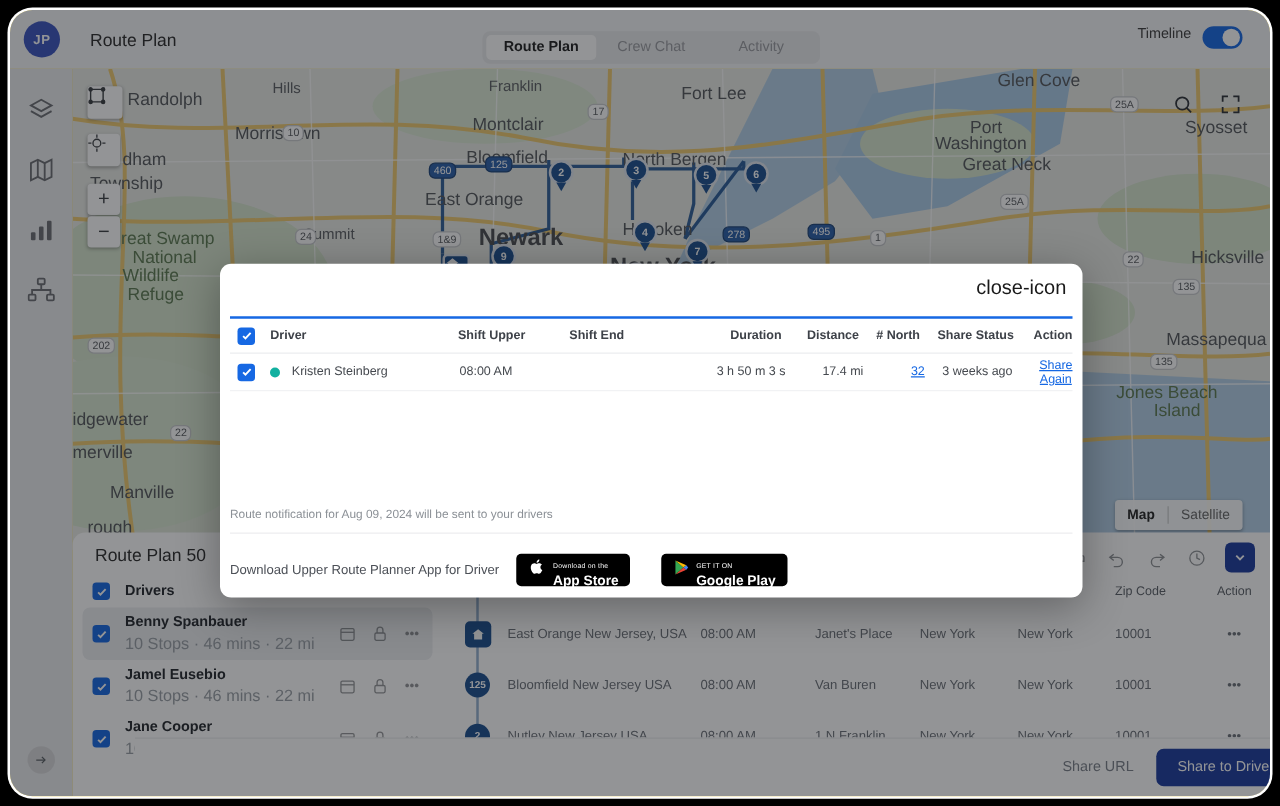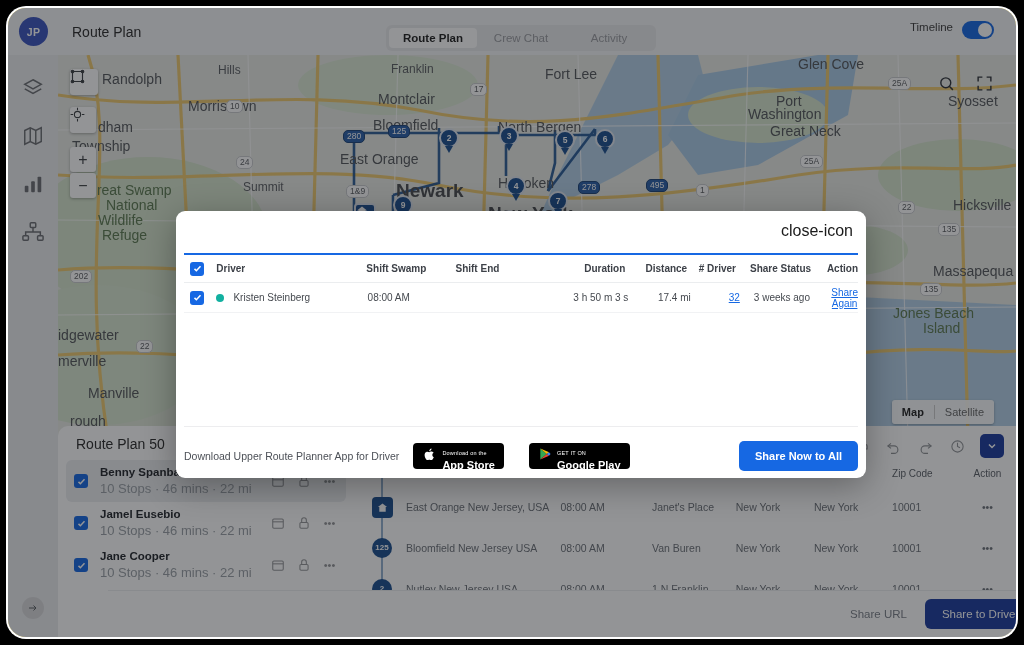--- a/index.html
+++ b/index.html
@@ -431,43 +431,43 @@
     <div class="map-label med" style="left:40px;  top:64px;">dham</div>
     <div class="map-label med" style="left:315px; top:62px;">Bloomfield</div>
     <div class="map-label med" style="left:440px; top:64px;">North Bergen</div>
     <div class="map-label med" style="left:718px; top:38px;">Port</div>
     <div class="map-label med" style="left:690px; top:51px;">Washington</div>
     <div class="map-label med" style="left:890px; top:38px;">Syosset</div>
     <div class="map-label med" style="left:712px; top:68px;">Great Neck</div>
 
     <div class="map-label med" style="left:282px; top:96px;">East Orange</div>
     <div class="map-label med" style="left:440px; top:120px;">Hoboken</div>
-    <div class="map-label big" style="left:338px; top:125px;">Newark</div>
+    <div class="map-label big" style="left:325px; top:125px;">Newark</div>
     <div class="map-label big" style="left:430px; top:148px;">New York</div>
     <div class="map-label med" style="left:895px; top:142px;">Hicksville</div>
     <div class="map-label med" style="left:730px; top:188px;">Garden City</div>
     <div class="map-label med" style="left:28px;  top:127px; color:#5d7a52;">Great Swamp</div>
     <div class="map-label med" style="left:48px;  top:142px; color:#5d7a52;">National</div>
     <div class="map-label med" style="left:40px;  top:157px; color:#5d7a52;">Wildlife</div>
     <div class="map-label med" style="left:44px;  top:172px; color:#5d7a52;">Refuge</div>
     <div class="map-label" style="left:185px; top:125px;">Summit</div>
     <div class="map-label med" style="left:0px;   top:272px;">idgewater</div>
     <div class="map-label med" style="left:0px;   top:298px;">merville</div>
     <div class="map-label med" style="left:30px;  top:330px;">Manville</div>
     <div class="map-label med" style="left:12px;  top:358px;">rough</div>
     <div class="map-label med" style="left:155px; top:285px;">Pisc</div>
     <div class="map-label med" style="left:875px; top:208px;">Massapequa</div>
 
     <div class="map-label med" style="left:835px; top:250px; color:#5d7a52;">Jones Beach</div>
     <div class="map-label med" style="left:865px; top:265px; color:#5d7a52;">Island</div>
 
     <div class="shield" style="left:168px; top:45px;">10</div>
     <div class="shield" style="left:412px; top:28px;">17</div>
-    <div class="shield" style="left:178px; top:101px;">24</div>
-    <div class="shield blue" style="left:285px; top:75px;">280</div>
+    <div class="shield" style="left:178px; top:128px;">24</div>
+    <div class="shield blue" style="left:285px; top:75px;">460</div>
     <div class="shield blue" style="left:330px; top:70px;">125</div>
     <div class="shield" style="left:288px; top:130px;">1&amp;9</div>
     <div class="shield blue" style="left:520px; top:126px;">278</div>
     <div class="shield blue" style="left:588px; top:124px;">495</div>
     <div class="shield" style="left:830px; top:22px;">25A</div>
     <div class="shield" style="left:742px; top:100px;">25A</div>
     <div class="shield" style="left:840px; top:146px;">22</div>
     <div class="shield blue" style="left:700px; top:163px;">295</div>
     <div class="shield" style="left:880px; top:168px;">135</div>
     <div class="shield" style="left:862px; top:228px;">135</div>
@@ -573,20 +573,28 @@
         </svg>
       </div>
       <div id="collapse-btn">
         <svg viewBox="0 0 24 24" width="12" height="12" fill="none" stroke="#fff" stroke-width="3">
           <polyline points="6,9 12,15 18,9"></polyline>
         </svg>
       </div>
     </div>
 
     <div id="drivers-col">
+      <div class="drow head">
+        <div class="cbx">
+          <svg viewBox="0 0 24 24" fill="none" stroke="#fff" stroke-width="4">
+              <polyline points="4,13 9,18 20,6"></polyline>
+            </svg>
+        </div>
+        <div class="head-label">Drivers</div>
+      </div>
 
       <div class="drow sel">
         <div class="cbx">
           <svg viewBox="0 0 24 24" fill="none" stroke="#fff" stroke-width="4">
               <polyline points="4,13 9,18 20,6"></polyline>
             </svg>
         </div>
         <div>
           <div class="dname">Benny Spanbauer</div>
           <div class="dsub">10 Stops  ·  46 mins  ·  22 mi</div>
@@ -729,25 +737,25 @@
     <div id="mtable">
       <div id="mthead">
         <div class="m-cb">
           <div class="cbx" style="margin:0;">
             <svg viewBox="0 0 24 24" fill="none" stroke="#fff" stroke-width="4">
                 <polyline points="4,13 9,18 20,6"></polyline>
               </svg>
           </div>
         </div>
         <div class="m-drv">Driver</div>
-        <div class="m-start">Shift Swamp</div>
+        <div class="m-start">Shift Upper</div>
         <div class="m-end">Shift End</div>
         <div class="m-dur">Duration</div>
         <div class="m-dist">Distance</div>
-        <div class="m-stops"># Driver</div>
+        <div class="m-stops"># North</div>
         <div class="m-status">Share Status</div>
         <div class="m-act">Action</div>
       </div>
 
       <div class="mrow">
         <div class="m-cb">
           <div class="cbx" style="margin:0;">
             <svg viewBox="0 0 24 24" fill="none" stroke="#fff" stroke-width="4">
                 <polyline points="4,13 9,18 20,6"></polyline>
               </svg>
@@ -760,20 +768,21 @@
         <div class="m-start">08:00 AM</div>
         <div class="m-end"></div>
         <div class="m-dur">3 h 50 m 3 s</div>
         <div class="m-dist">17.4 mi</div>
         <div class="m-stops"><span class="link">32</span></div>
         <div class="m-status">3 weeks ago</div>
         <div class="m-act"><span class="link">Share Again</span></div>
       </div>
     </div>
 
+    <div id="mnote">Route notification for Aug 09, 2024 will be sent to your drivers</div>
     <div id="mdivider"></div>
 
     <div id="mfooter">
       <div id="dl-label">Download Upper Route Planner App for Driver</div>
 
       <div class="store">
         <span>
           <svg viewBox="0 0 24 24" width="15" height="15" fill="#fff">
             <path d="M16.5 12.6c0-2.3 1.9-3.4 2-3.5-1.1-1.6-2.8-1.8-3.4-1.8-1.4-.2-2.8.9-3.5.9s-1.8-.8-3-.8c-1.5 0-2.9.9-3.7 2.3-1.6 2.7-.4 6.8 1.1 9 .8 1.1 1.6 2.3 2.8 2.2 1.1 0 1.6-.7 3-.7s1.8.7 3 .7c1.3 0 2.1-1.1 2.8-2.2.9-1.3 1.3-2.5 1.3-2.6-.1 0-2.4-.9-2.4-3.5zM14.3 5.3c.6-.8 1-1.8.9-2.9-.9 0-2 .6-2.6 1.4-.6.7-1.1 1.8-1 2.8 1 .1 2-.5 2.7-1.3z"></path>
           </svg>
@@ -792,17 +801,16 @@
             <path d="M4 21.5 L15 12 L19 15 Z" fill="#ea4335"></path>
             <path d="M15 12 L19 9 L21.5 12 L19 15 Z" fill="#4285f4"></path>
           </svg>
         </span>
         <span>
           <span class="s1">GET IT ON</span>
           <span class="s2" style="display:block;">Google Play</span>
         </span>
       </div>
 
-      <button id="share-all">Share Now to All</button>
     </div>
   </div>
 
 </div>
 
 </body></html>

